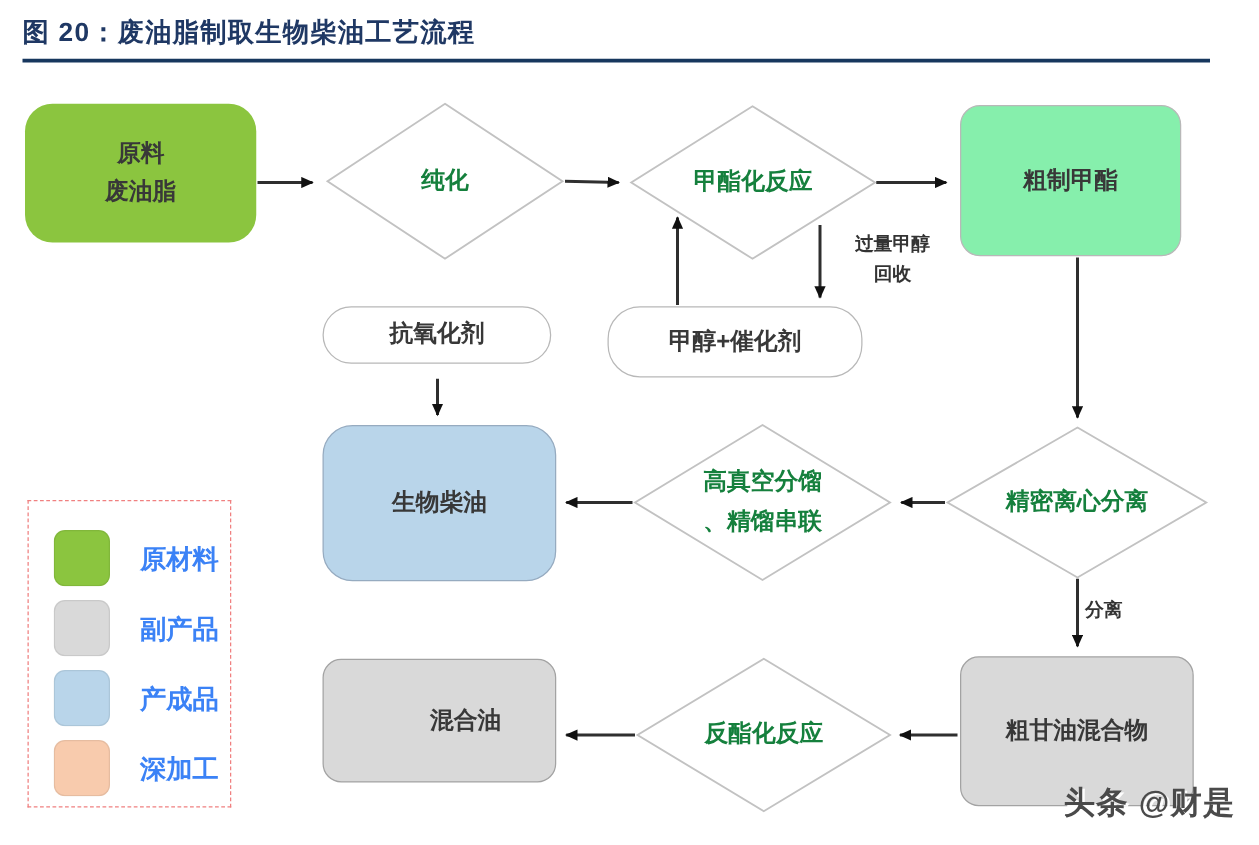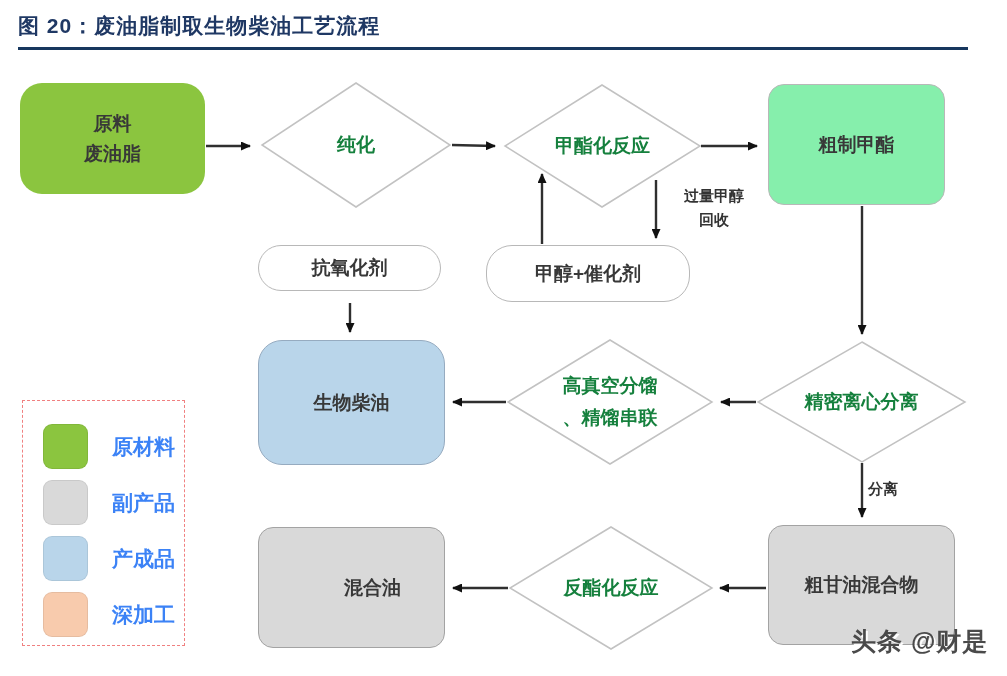--- a/index.html
+++ b/index.html
@@ -77,21 +77,21 @@
   <div class="node whitebox" style="left:768px;top:84px;width:177px;height:121px;">粗制甲酯</div>
 
   <div class="node pill" style="left:486px;top:245px;width:204px;height:57px;">甲醇+催化剂</div>
 
   <div class="node pill" style="left:258px;top:245px;width:183px;height:46px;">抗氧化剂</div>
 
   <div class="node bluebox" style="left: 258px; top: 340px; width: 187px; height: 125px; background-color: rgb(185, 213, 234);">生物柴油</div>
 
   <div class="node graybox" style="left: 768px; top: 525px; width: 187px; height: 120px; background-color: rgb(217, 217, 217);">粗甘油混合物</div>
 
-  <div class="node graybox" style="left: 258px; top: 527px; width: 187px; height: 121px; background-color: rgb(217, 217, 217); padding-left: 42px;">混合油</div>
+  <div class="node graybox" style="left: 258px; top: 527px; width: 187px; height: 99px; background-color: rgb(217, 217, 217); padding-left: 42px;">混合油</div>
 
   <div class="diamond-label" style="left:262px;top:83px;width:188px;height:124px;">纯化</div>
   <div class="diamond-label" style="left:505px;top:85px;width:195px;height:122px;">甲酯化反应</div>
   <div class="diamond-label" style="left:508px;top:340px;width:204px;height:124px;">高真空分馏
 、精馏串联</div>
   <div class="diamond-label" style="left:758px;top:342px;width:207px;height:120px;">精密离心分离</div>
   <div class="diamond-label" style="left:510px;top:527px;width:202px;height:122px;">反酯化反应</div>
 
   <div class="edge-label" style="left:660px;top:184px;width:108px;">过量甲醇
 回收</div>

